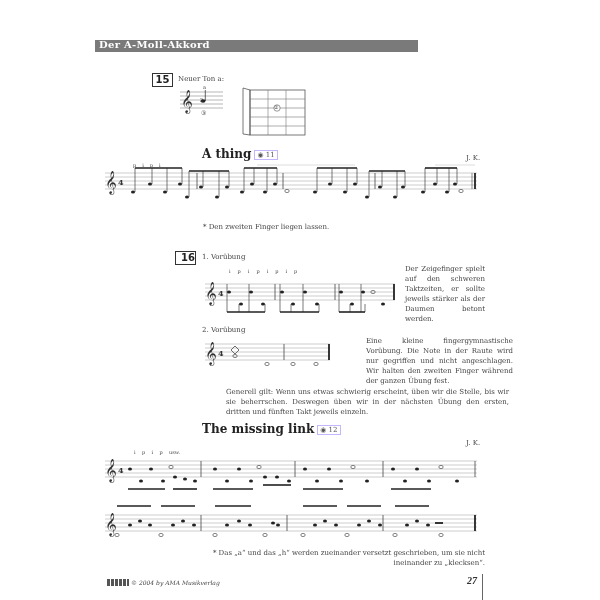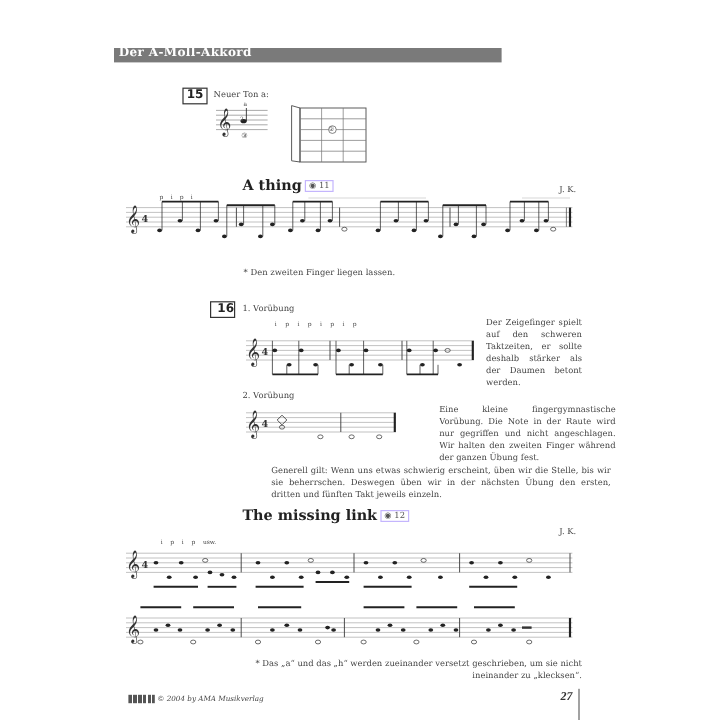--- a/index.html
+++ b/index.html
@@ -202,21 +202,21 @@
     <line x1="75" y1="6" x2="75" y2="34"></line>
       <line x1="86" y1="26" x2="86" y2="34"></line>
       <line x1="98" y1="6" x2="98" y2="34"></line>
       <line x1="114" y1="26" x2="114" y2="34"></line>
     <line x1="134" y1="6" x2="134" y2="34"></line>
       <line x1="145" y1="26" x2="145" y2="34"></line>
       <line x1="156" y1="6" x2="156" y2="34"></line>
       <line x1="160" y1="26" x2="160" y2="34"></line>
   </g>
 </svg>
-<div class="abs para" style="left:405px;top:264px;width:80px;">Der Zeigefinger spielt auf den schweren Taktzeiten, er sollte deshalb stärker als der Daumen betont werden.</div>
+<div class="abs para" style="left:405px;top:264px;width:80px;">Der Zeigefinger spielt auf den schweren Taktzeiten, er sollte jeweils stärker als der Daumen betont werden.</div>
 
 <div class="abs small" style="left:202px;top:326px;">2. Vorübung</div>
 <svg style="left:205px;top:338px;" width="130" height="36">
   <g stroke="#999" stroke-width="0.5">
     <line x1="0" y1="6" x2="125" y2="6"></line>
       <line x1="0" y1="10" x2="125" y2="10"></line>
       <line x1="0" y1="14" x2="125" y2="14"></line>
       <line x1="0" y1="18" x2="125" y2="18"></line>
       <line x1="0" y1="22" x2="125" y2="22"></line>
   </g>

